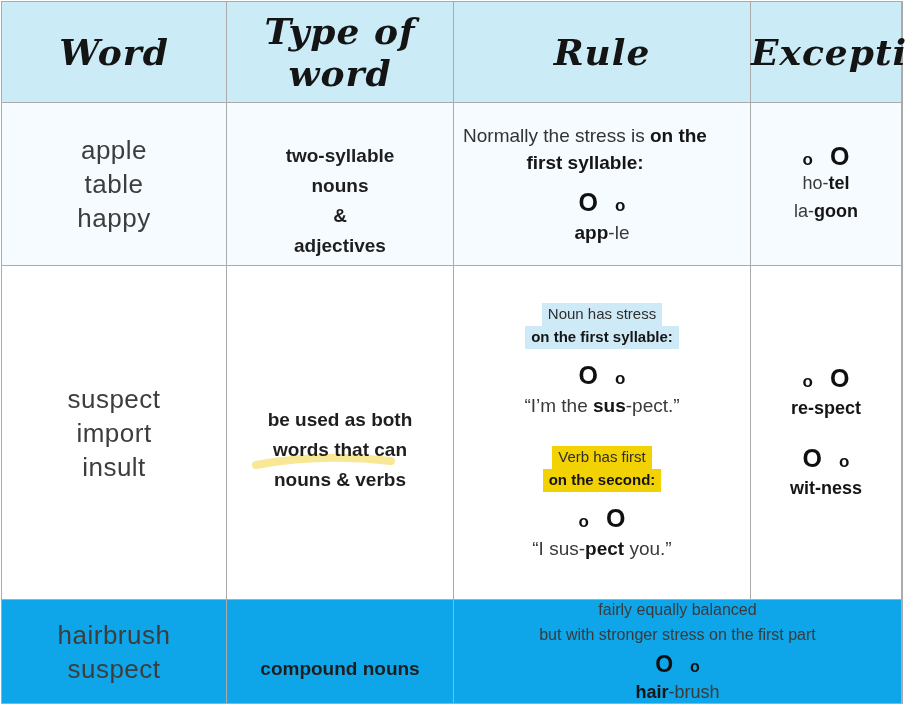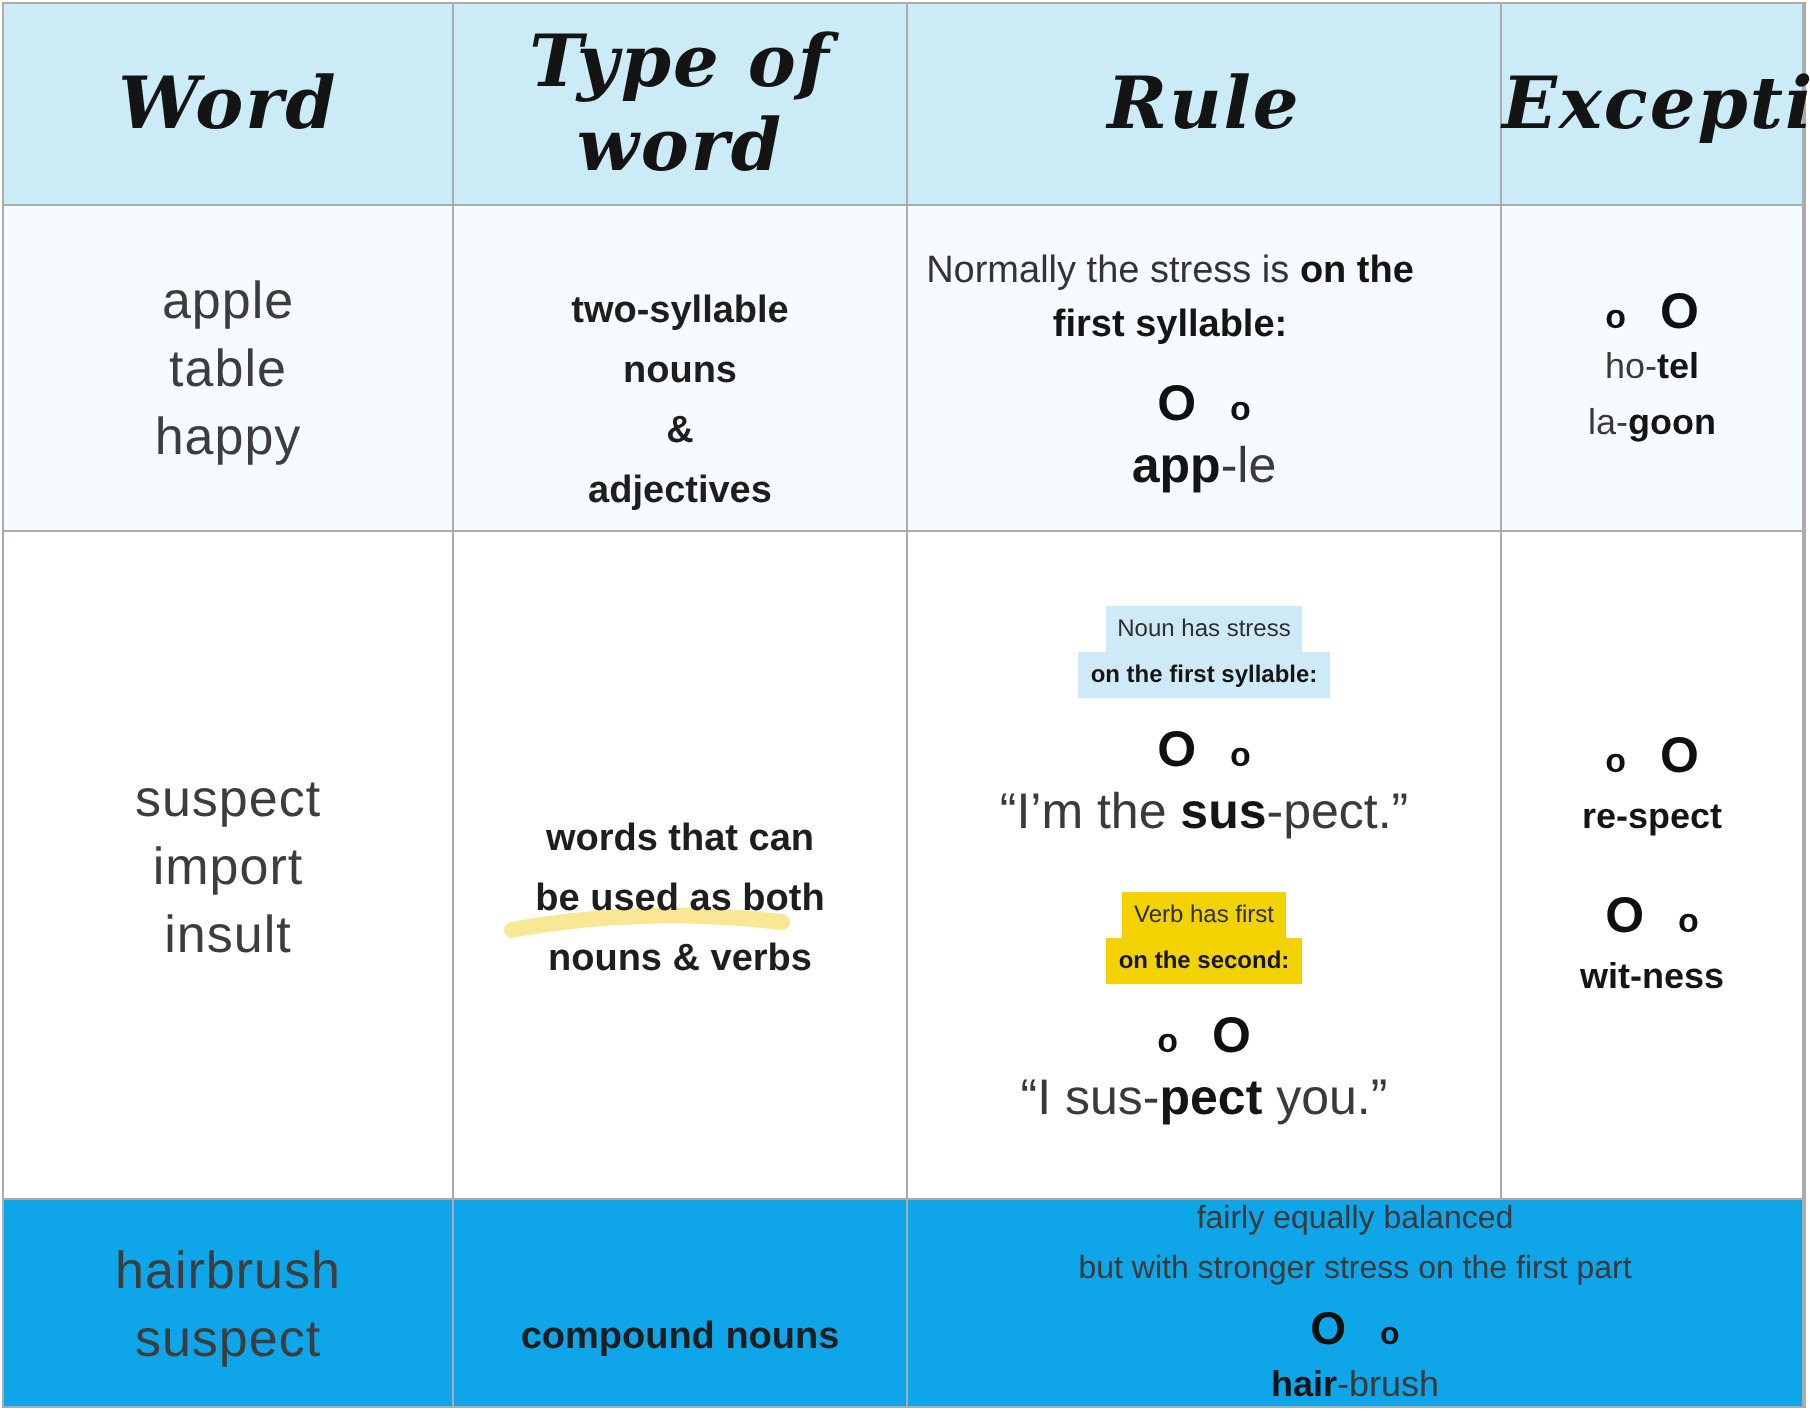--- a/index.html
+++ b/index.html
@@ -42,26 +42,26 @@
 
   .rule-line { font-size: 19px; line-height: 27px; color: #333; max-width: 262px; }
   .rule-line strong, .ex strong, .example strong { color: #151515; }
 
   .stress { display: flex; align-items: baseline; justify-content: center; gap: 17px; font-weight: 700; color: #101010; line-height: 1; }
   .stress .big { font-size: 25px; }
   .stress .small { font-size: 17px; }
   .mt14 { margin-top: 14px; }
   .mt6 { margin-top: 0; }
 
-  .example { font-size: 25px; line-height: 28px; color: #3a3a3a; margin-top: 4px; }
+  .example { font-size: 19px; line-height: 28px; color: #3a3a3a; margin-top: 4px; }
   .ex { font-size: 18px; line-height: 28px; color: #3a3a3a; }
   .ex-word { font-size: 18px; font-weight: 700; color: #151515; line-height: 24px; margin-top: 5px; }
   .ex-group + .ex-group { margin-top: 26px; }
 
-  .hl-block { font-size: 12px; line-height: 20px; }
+  .hl-block { font-size: 15px; line-height: 20px; }
   .hl-block .hl { display: inline-block; padding: 1px 6px 2px; }
   .hl-blue .hl { background: var(--highlight-blue, #cfeaf7); }
   .hl-yellow .hl { background: var(--highlight-yellow, #f2d203); }
   .hl-block .b { font-weight: 700; color: #151515; }
   .verb-group { margin-top: 26px; }
 
   .type-wrap { position: relative; }
   .type-wrap .line { position: relative; z-index: 1; }
   .swoosh { position: absolute; left: 24px; top: 46px; z-index: 0; }
 
@@ -123,22 +123,22 @@
 
   <div class="cell">
     <div class="word-list">
       <div>suspect</div>
       <div>import</div>
       <div>insult</div>
     </div>
   </div>
   <div class="cell">
     <div class="type-wrap type-text">
+      <div class="line">be used as both</div>
       <div class="line">words that can</div>
-      <div class="line">be used as both</div>
       <div class="line">nouns &amp; verbs</div>
       <svg class="swoosh" width="146" height="20" viewBox="0 0 146 20">
         <path d="M5,14 Q70,2 140,10" fill="none" stroke="var(--swoosh-yellow,#f6e27c)" stroke-width="8" stroke-linecap="round" opacity="0.8"></path>
       </svg>
     </div>
   </div>
   <div class="cell">
     <div class="noun-group">
       <div class="hl-block hl-blue">
         <span class="hl">Noun has stress</span><br>

